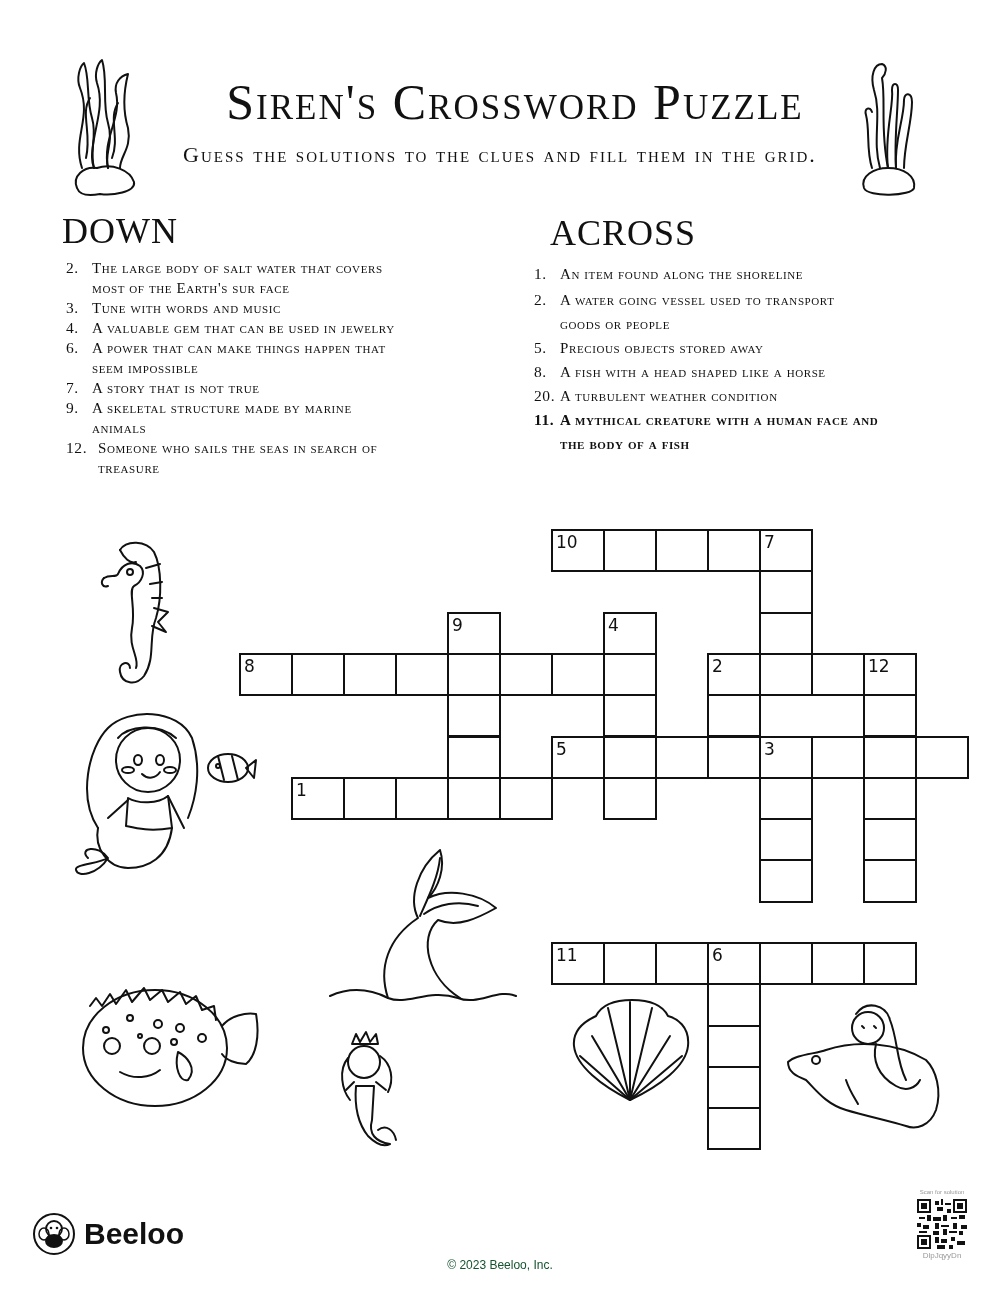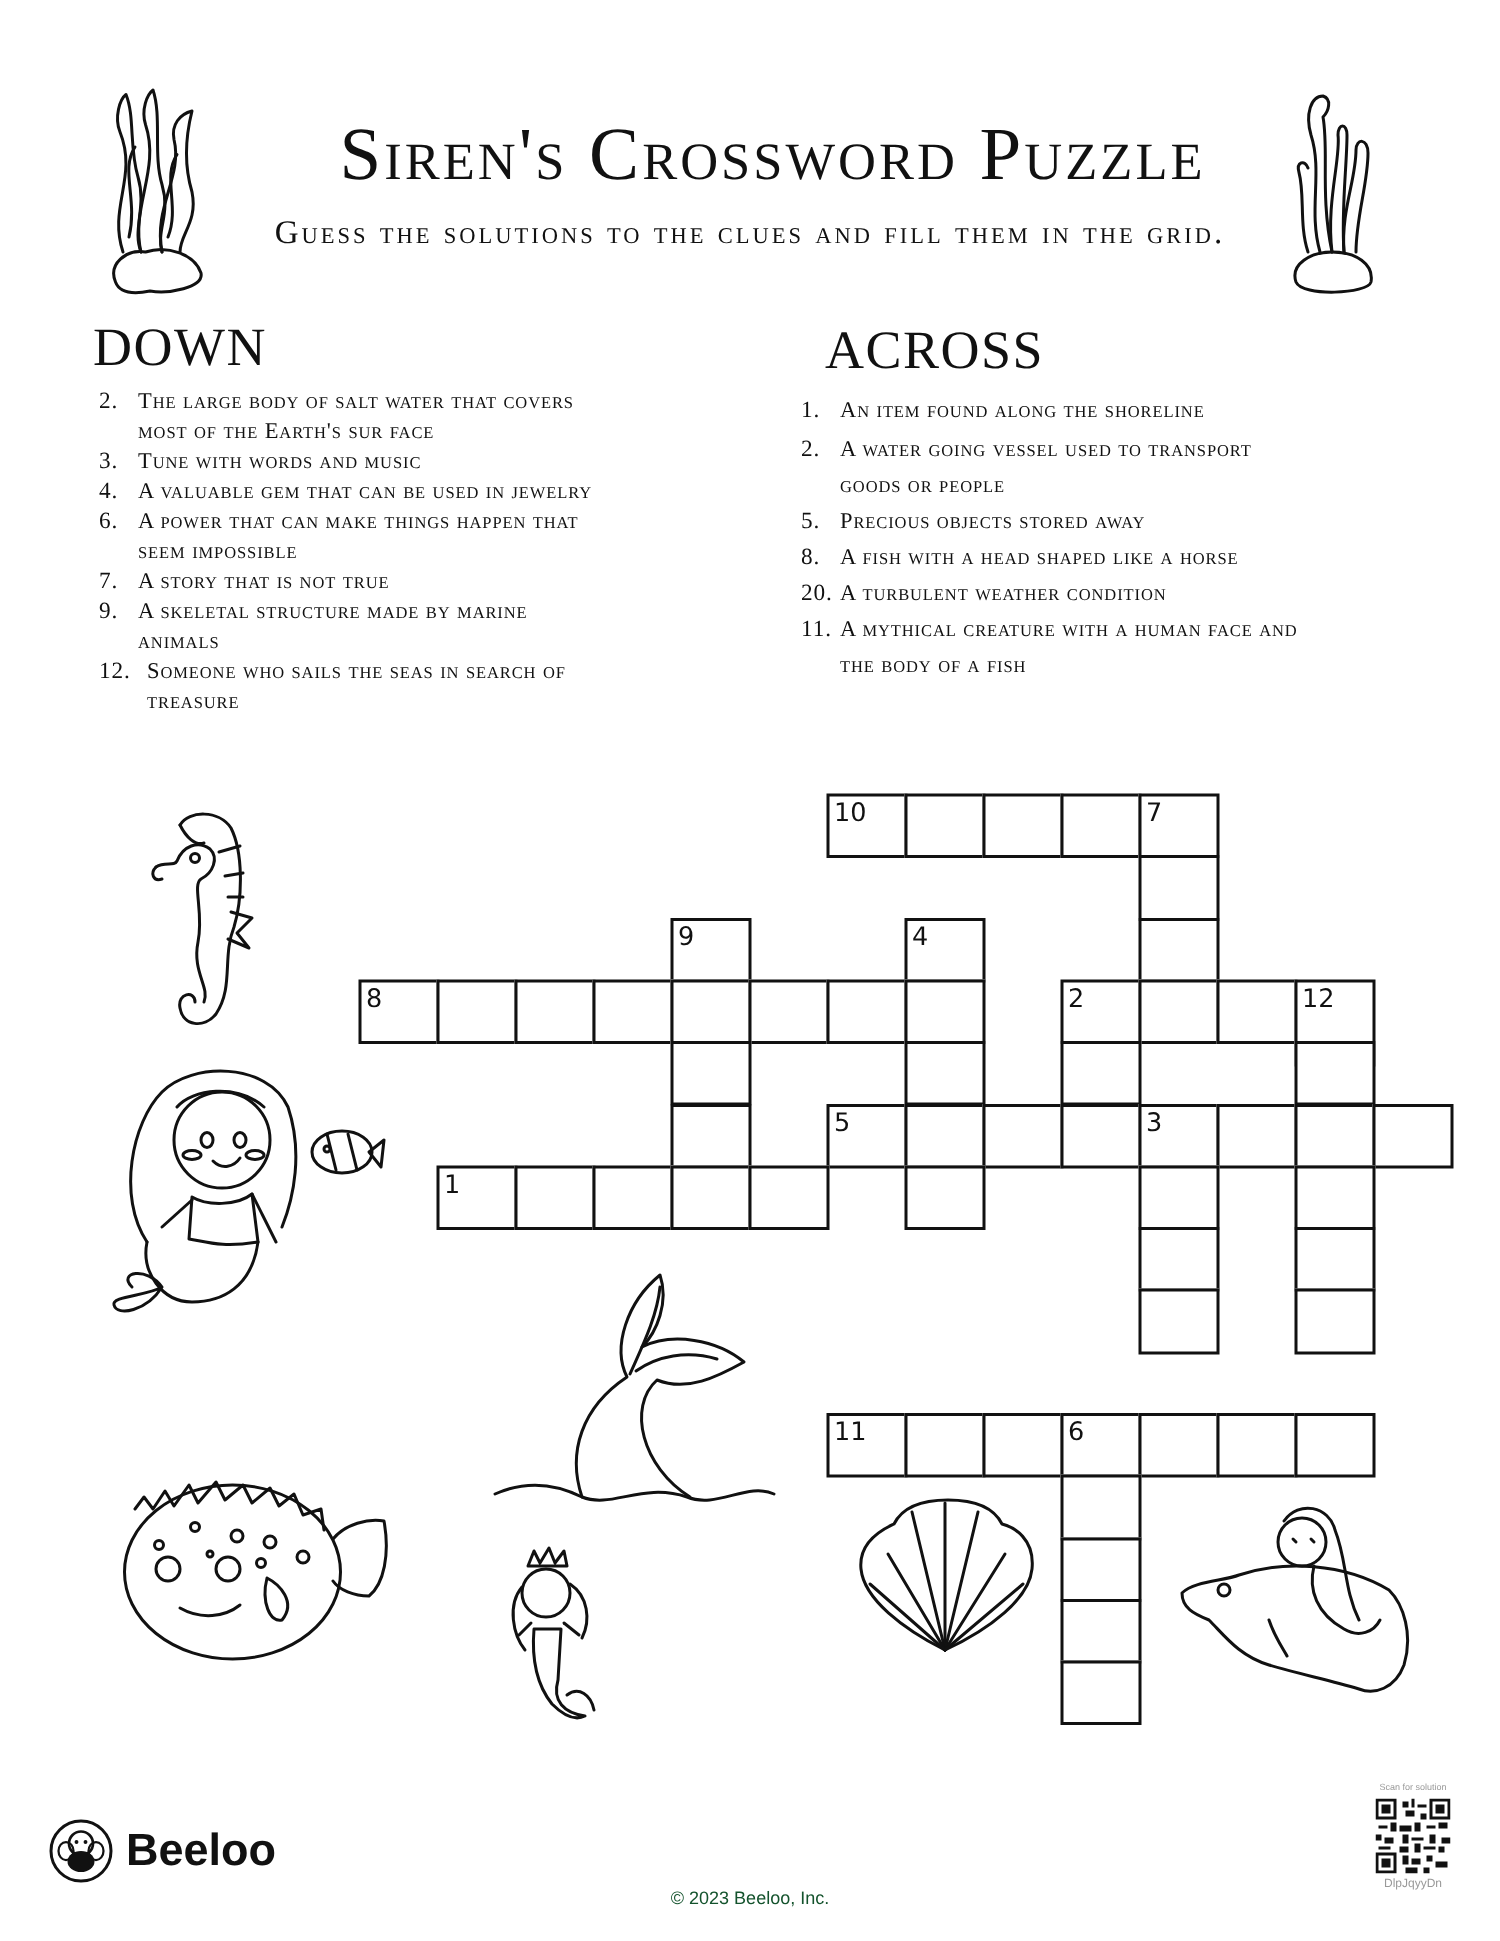--- a/index.html
+++ b/index.html
@@ -92,21 +92,21 @@
       <span class="txt">Precious objects stored away</span>
     </li>
   <li style="line-height:24px;">
       <span class="num">8.</span>
       <span class="txt">A fish with a head shaped like a horse</span>
     </li>
   <li style="line-height:24px;">
       <span class="num">20.</span>
       <span class="txt">A turbulent weather condition</span>
     </li>
-  <li style="line-height:24px;">
+  <li style="line-height:24px;font-weight:bold;">
       <span class="num">11.</span>
       <span class="txt">A mythical creature with a human face and the body of a fish</span>
     </li>
 </ul>
 
 <div class="abs" id="grid" style="left:0;top:0;width:1000px;height:1294px;pointer-events:none;">
     <div class="cell" style="left: 551px; top: 529px; width: 54px; height: 43.3px; pointer-events: auto;">
       <span class="n">10</span>
     </div>
     <div class="cell" style="left: 603px; top: 529px; width: 54px; height: 43.3px; pointer-events: auto;"></div>

